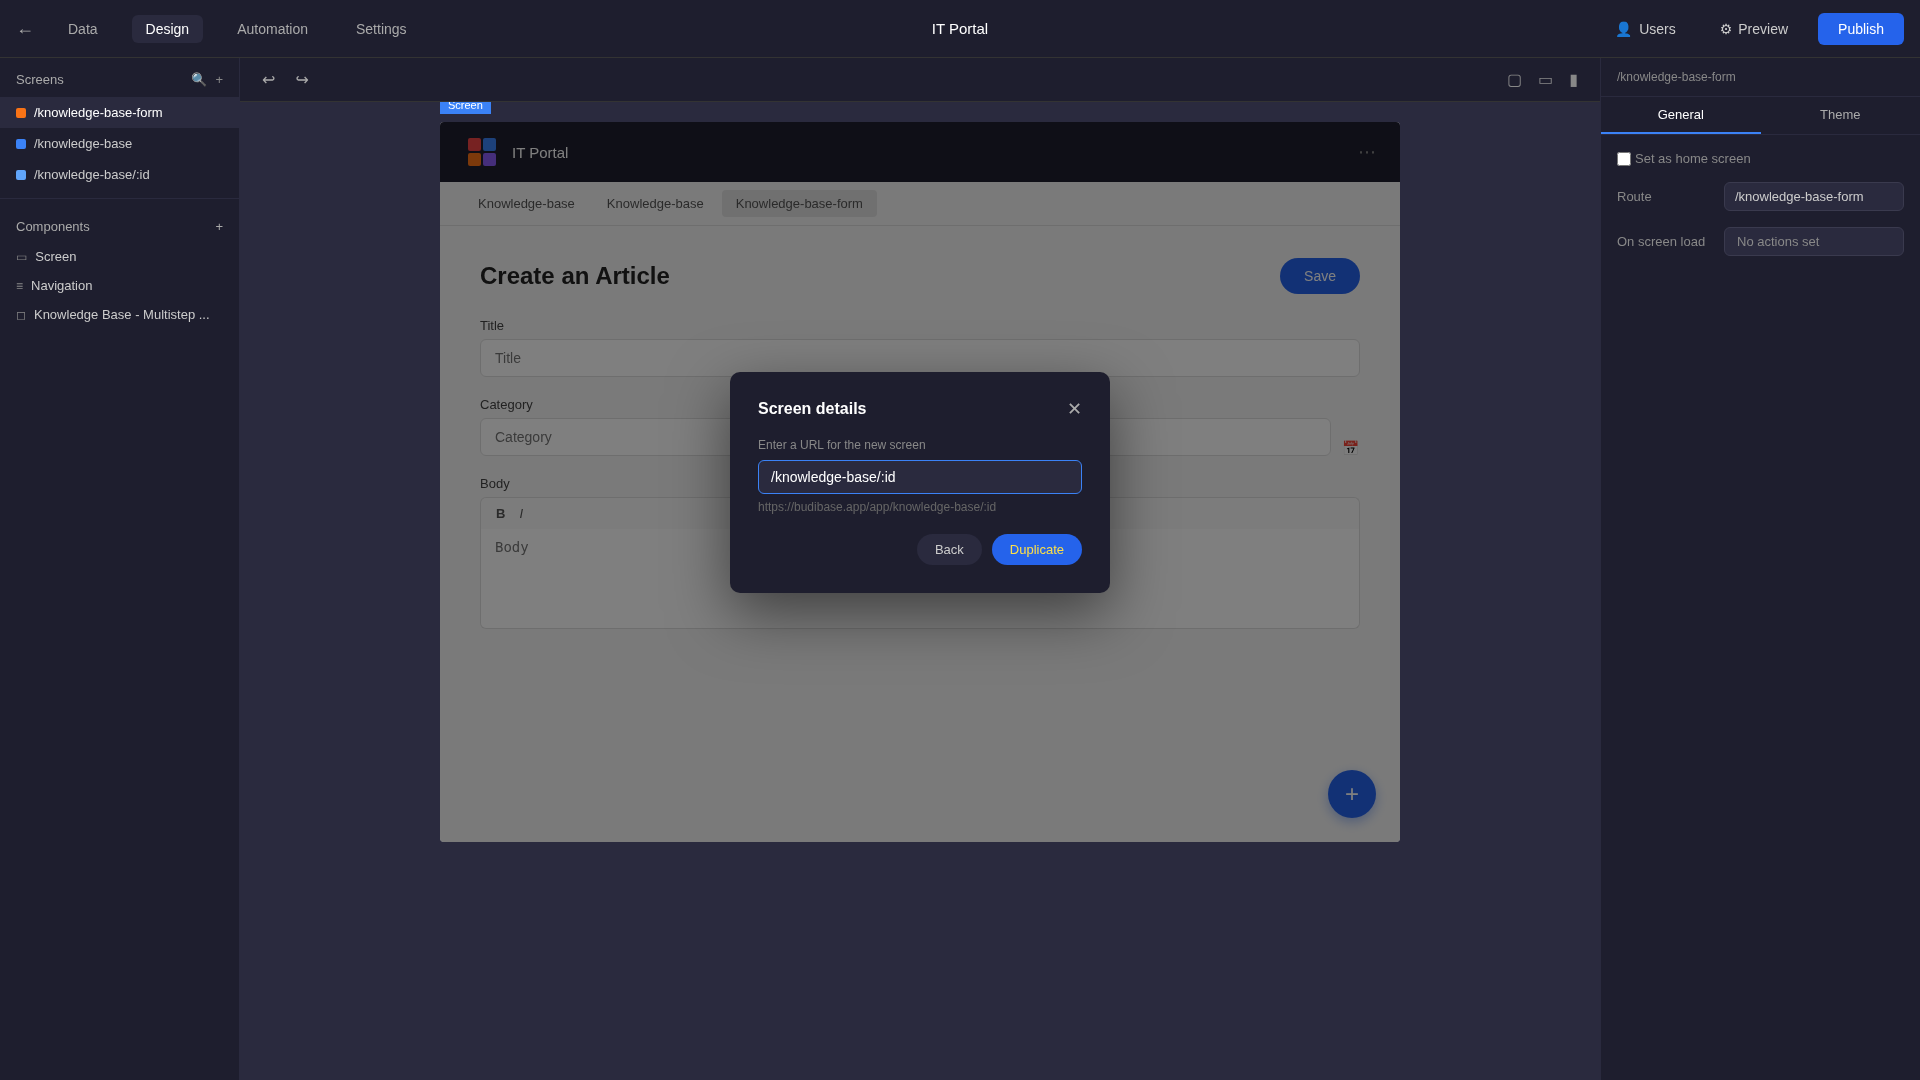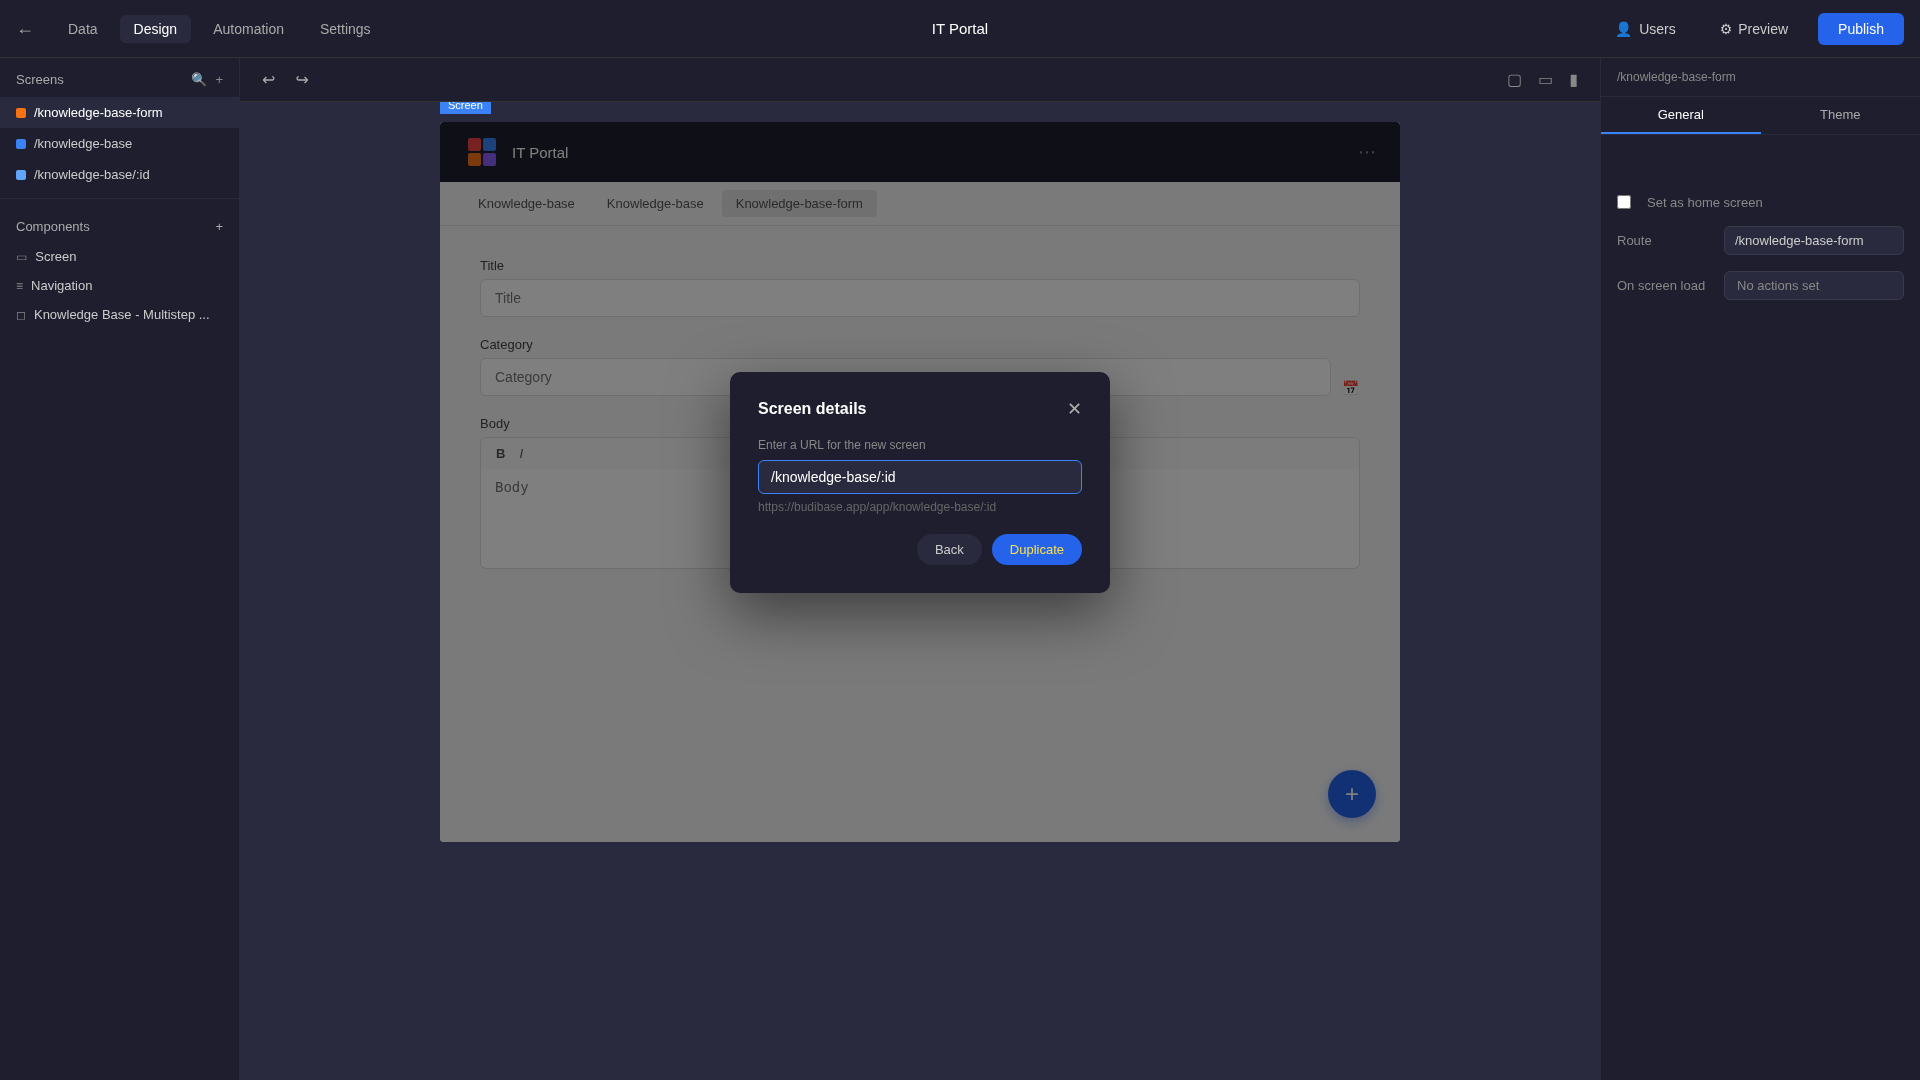--- a/index.html
+++ b/index.html
@@ -6,21 +6,21 @@
     body { font-family: -apple-system, BlinkMacSystemFont, 'Segoe UI', sans-serif; background: #1a1a2e; color: #fff; width: 1920px; height: 1080px; overflow: hidden; font-size: 14px; }
 
     
     .top-bar {
       display: flex; align-items: center; height: 58px;
       background: #1e1e2e; border-bottom: 1px solid #333;
       padding: 0 16px; gap: 24px; position: relative;
     }
     .top-bar-left { display: flex; align-items: center; gap: 20px; }
     .back-btn { color: #aaa; cursor: pointer; font-size: 18px; }
-    .nav-links { display: flex; gap: 8px; }
+    .nav-links { display: flex; gap: 20px; }
     .nav-link {
       padding: 6px 14px; border-radius: 6px; cursor: pointer;
       color: #aaa; font-size: 14px;
     }
     .nav-link.active { background: #2a2a3e; color: #fff; }
     .top-bar-center {
       position: absolute; left: 50%; transform: translateX(-50%);
       font-size: 15px; font-weight: 500; color: #fff;
     }
     .top-bar-right { margin-left: auto; display: flex; align-items: center; gap: 16px; }
@@ -161,21 +161,21 @@
     .right-sidebar-tabs { display: flex; border-bottom: 1px solid #2a2a3e; }
     .right-tab {
       flex: 1; text-align: center; padding: 10px;
       font-size: 13px; color: #aaa; cursor: pointer; border-bottom: 2px solid transparent;
     }
     .right-tab.active { color: #fff; border-bottom-color: #3b82f6; }
 
     .right-panel-body { padding: 16px; display: flex; flex-direction: column; gap: 16px; }
     .panel-row { display: flex; align-items: center; justify-content: space-between; }
     .panel-label { font-size: 13px; color: #888; }
-    .checkbox-row { display: flex; gap: 16px; margin-top: 44px; }
+    .checkbox-row { display: flex; align-items: center; gap: 4px; }
     .panel-checkbox { width: 14px; height: 14px; accent-color: #3b82f6; }
     .panel-input {
       background: #2a2a3e; border: 1px solid #3a3a4e; border-radius: 6px;
       color: #ccc; padding: 6px 10px; font-size: 13px; width: 180px;
     }
     .panel-select {
       background: #2a2a3e; border: 1px solid #3a3a4e; border-radius: 6px;
       color: #ccc; padding: 6px 10px; font-size: 13px; width: 180px;
       appearance: none; cursor: pointer;
     }
@@ -327,20 +327,24 @@
             <div style="margin-left:auto;" class="grid-dots">⋯</div>
           </div>
 
           <div class="app-nav">
             <span class="app-nav-item">Knowledge-base</span>
             <span class="app-nav-item">Knowledge-base</span>
             <span class="app-nav-item current">Knowledge-base-form</span>
           </div>
 
           <div class="screen-body">
+            <div class="article-header">
+              <span class="article-title">Create an Article</span>
+              <button class="save-btn">Save</button>
+            </div>
 
 
             <div class="form-group">
               <label>Title</label>
               <input class="form-input" readonly="" placeholder="Title" style="">
             </div>
 
             <div class="form-group" style="display:flex; align-items:flex-end; gap:12px;">
               <div style="flex:1;">
                 <label>Category</label>

